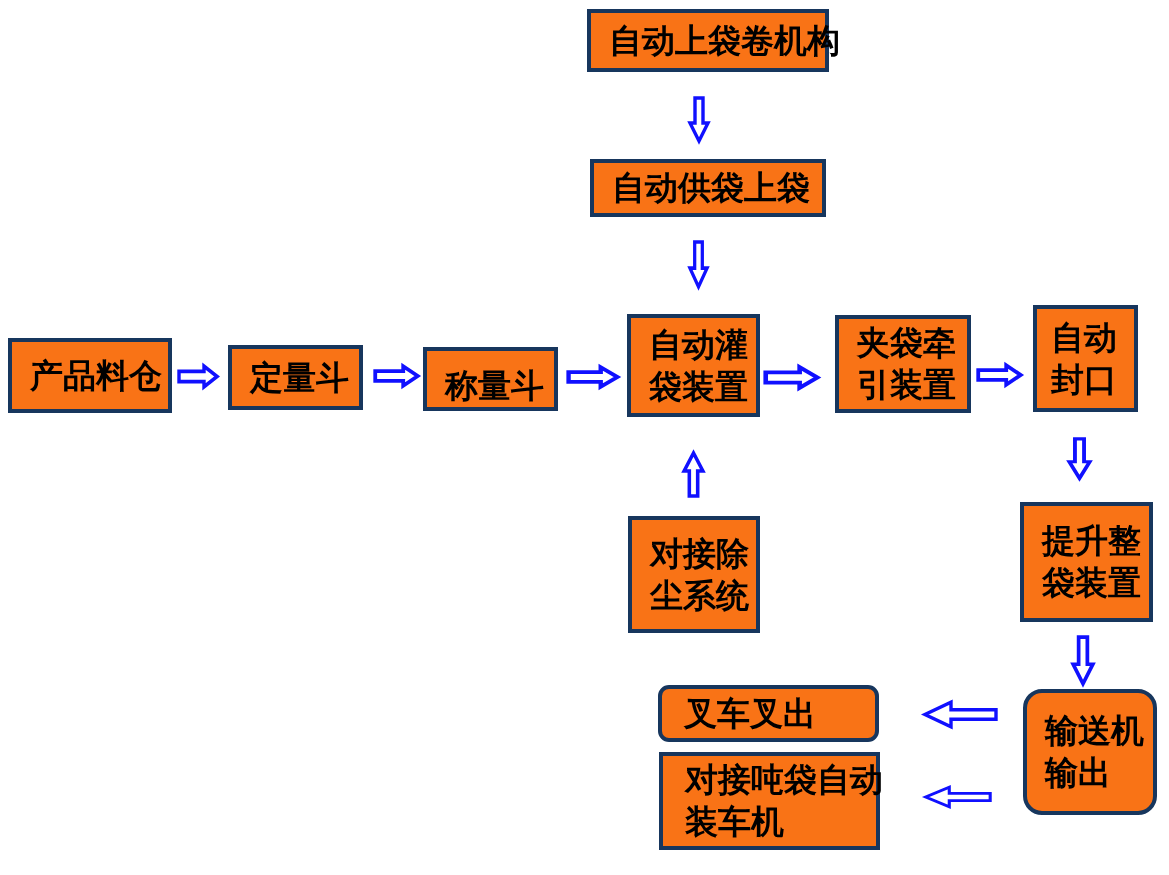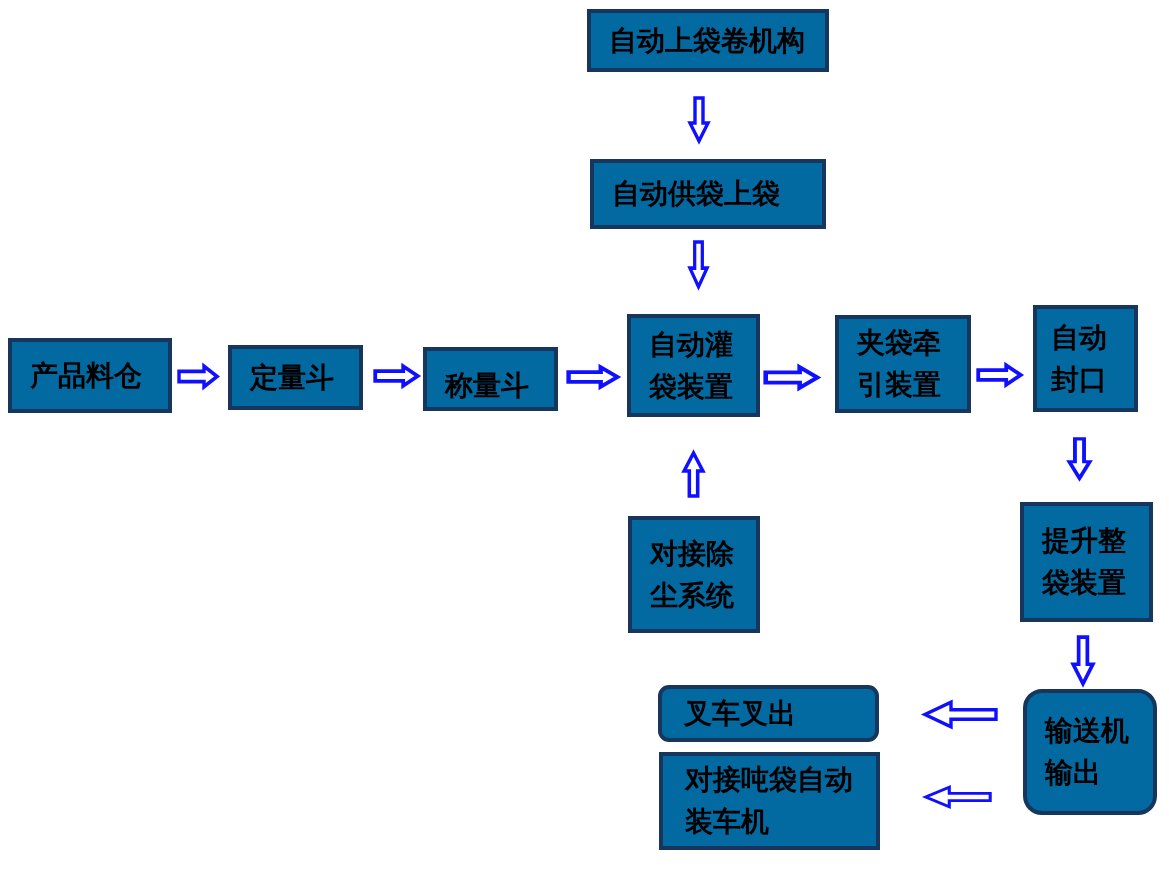--- a/index.html
+++ b/index.html
@@ -17,27 +17,27 @@
     position: relative;
     width: 1169px;
     height: 875px;
     background: var(--background, #ffffff);
     overflow: hidden;
   }
   .node {
     position: absolute;
     box-sizing: border-box;
     border: 4px solid var(--box-border, #17365d);
-    background: #0369a1;
+    background: #f97316;
     display: flex;
     flex-direction: column;
     justify-content: center;
     align-items: flex-start;
     padding-left: 18px;
-    font-size: 28px;
+    font-size: 33px;
     font-weight: bold;
     color: var(--text, #000000);
     line-height: 42px;
   }
   .node .line { white-space: nowrap; }
   .arrow { position: absolute; overflow: visible; display: block; }
   .arrow polygon {
     fill: #ffffff;
     stroke: var(--arrow, #1010ff);
     stroke-width: 3.4;
@@ -50,21 +50,21 @@
 <div class="canvas">
 
   <div class="node" style="left:587px; top:9px; width:242px; height:63px;">
     <span class="line">自动上袋卷机构</span>
   </div>
 
   <svg class="arrow" style="left:688px; top:96px;" width="22" height="48" viewBox="0 0 22 48" preserveAspectRatio="none">
     <polygon points="7,2 15,2 15,27 20,27 11,45 2,27 7,27"></polygon>
   </svg>
 
-  <div class="node" style="left:590px; top:159px; width:236px; height:70px;">
+  <div class="node" style="left:590px; top:159px; width:236px; height:58px;">
     <span class="line">自动供袋上袋</span>
   </div>
 
   <svg class="arrow" style="left:688px; top:240px;" width="21" height="50" viewBox="0 0 22 48" preserveAspectRatio="none">
     <polygon points="7,2 15,2 15,27 20,27 11,45 2,27 7,27"></polygon>
   </svg>
 
   <div class="node" style="left:8px; top:338px; width:164px; height:75px;">
     <span class="line">产品料仓</span>
   </div>

